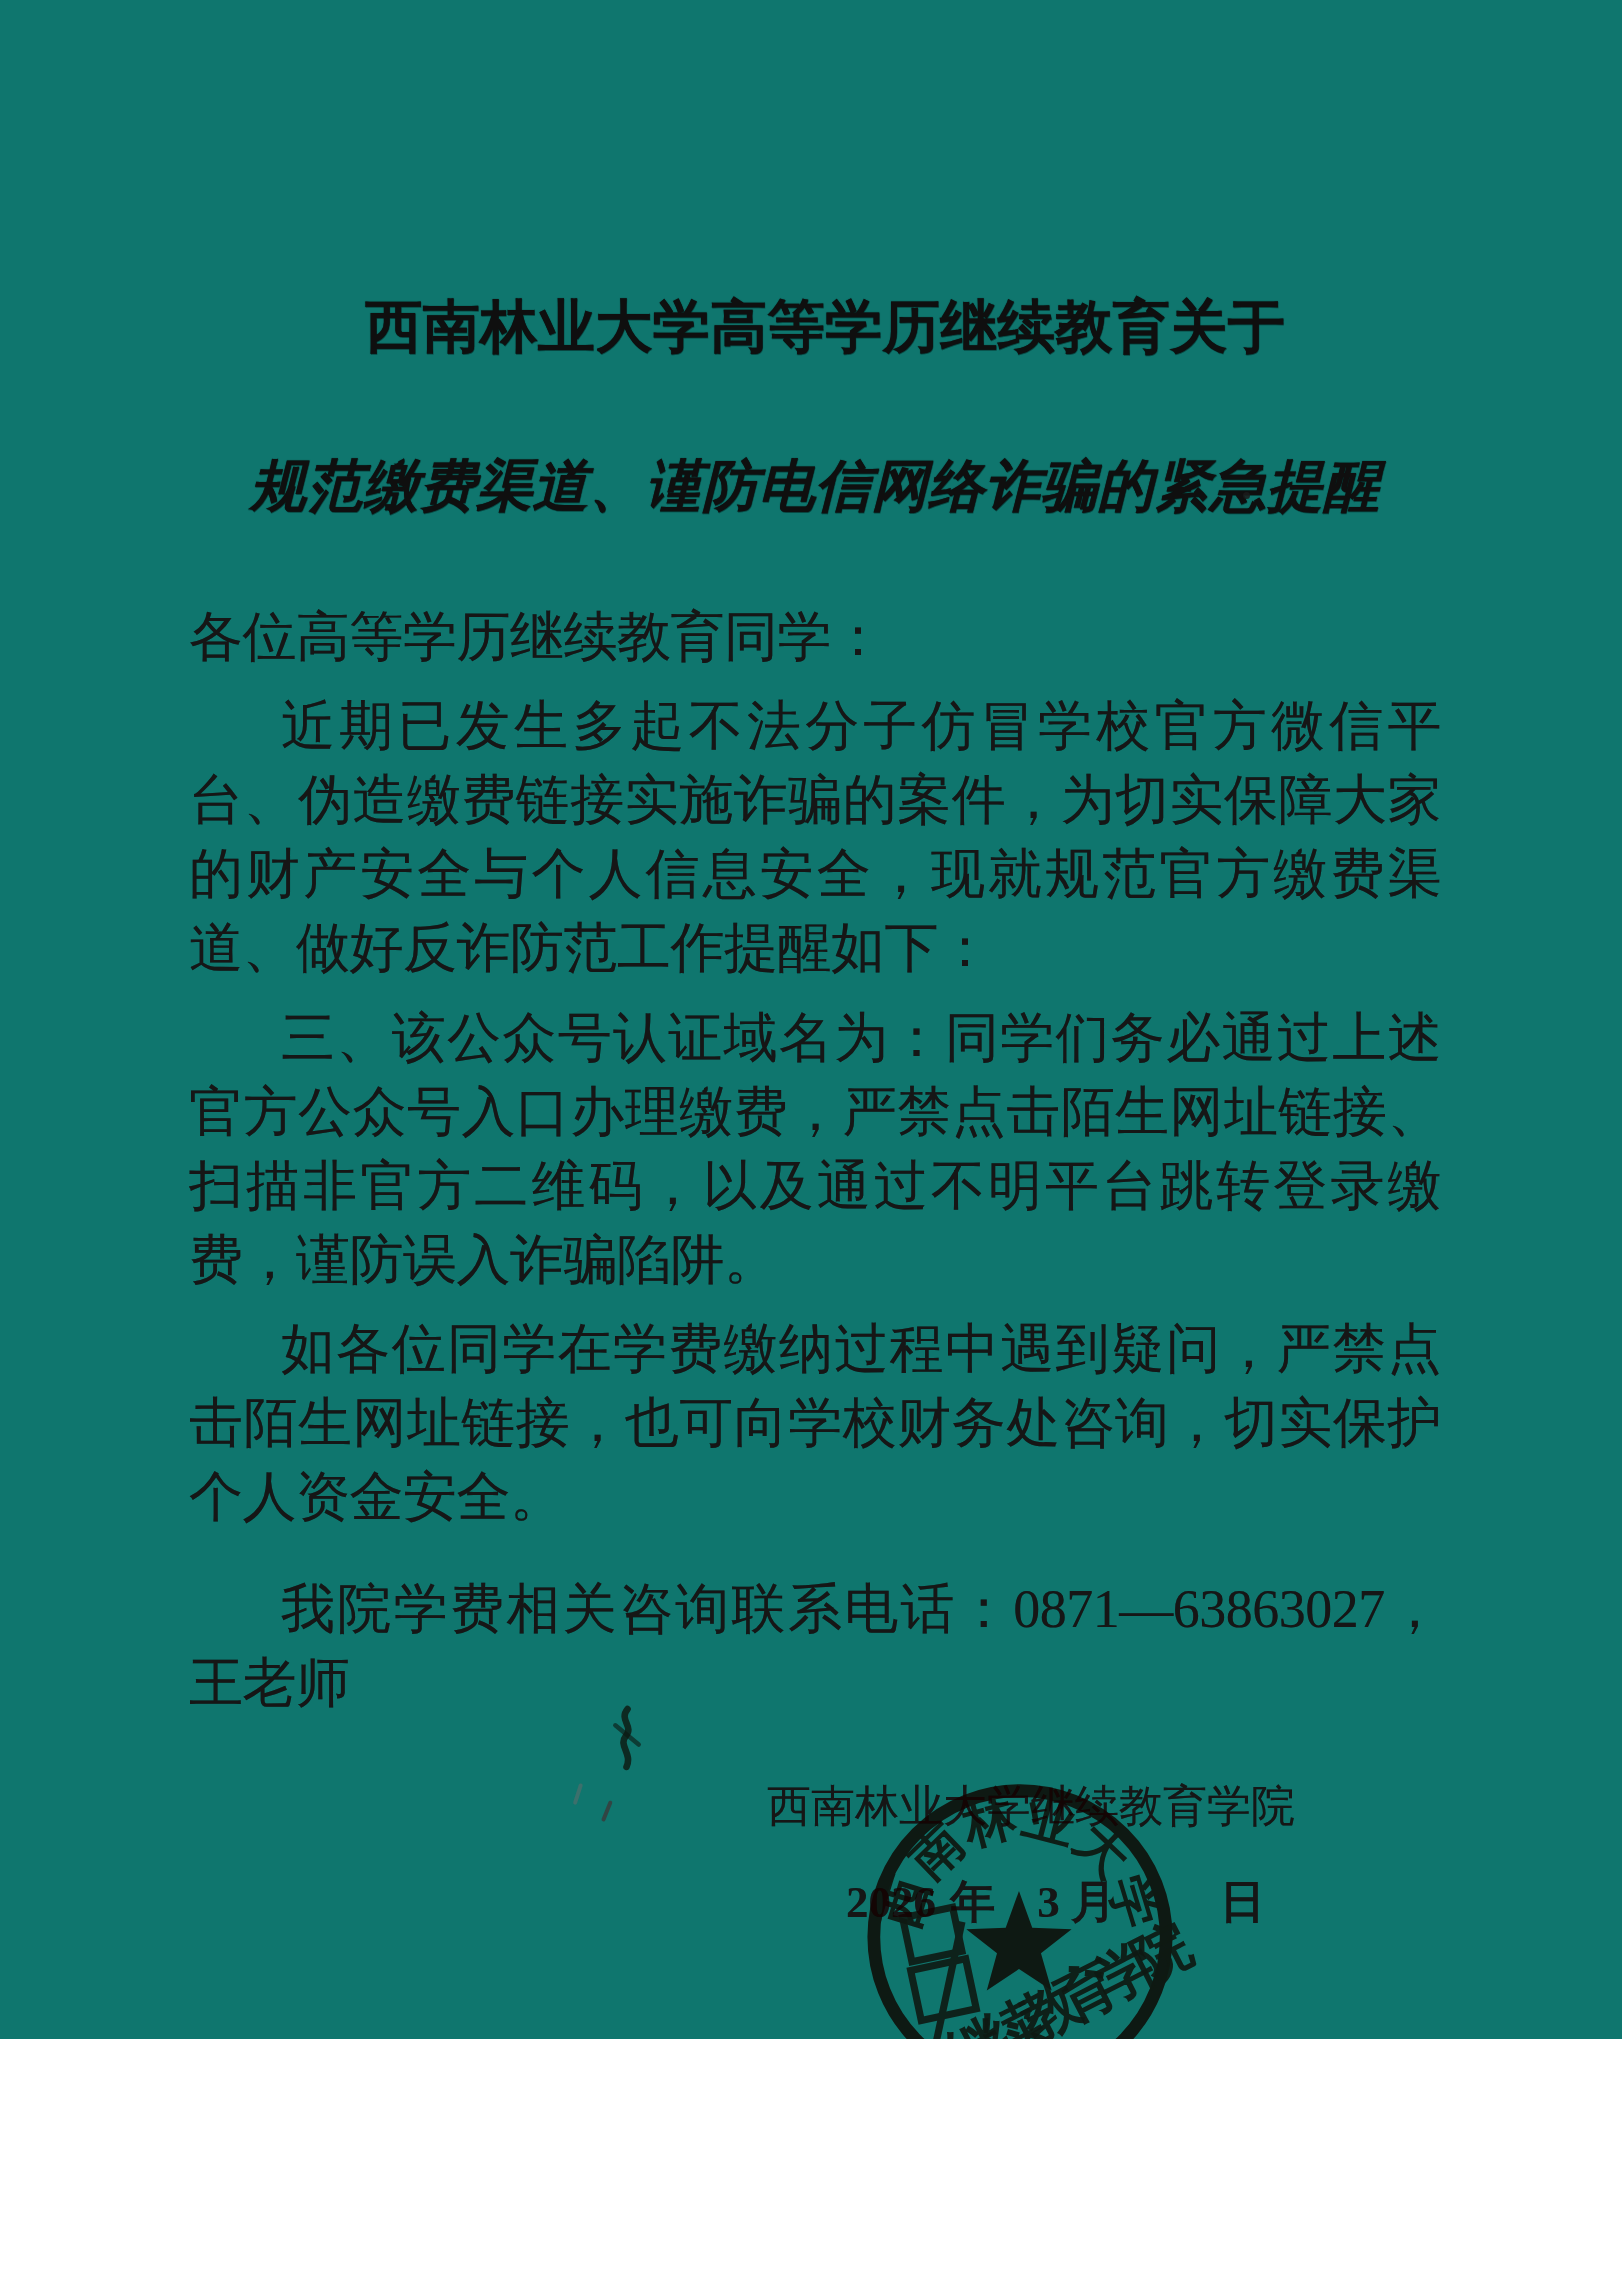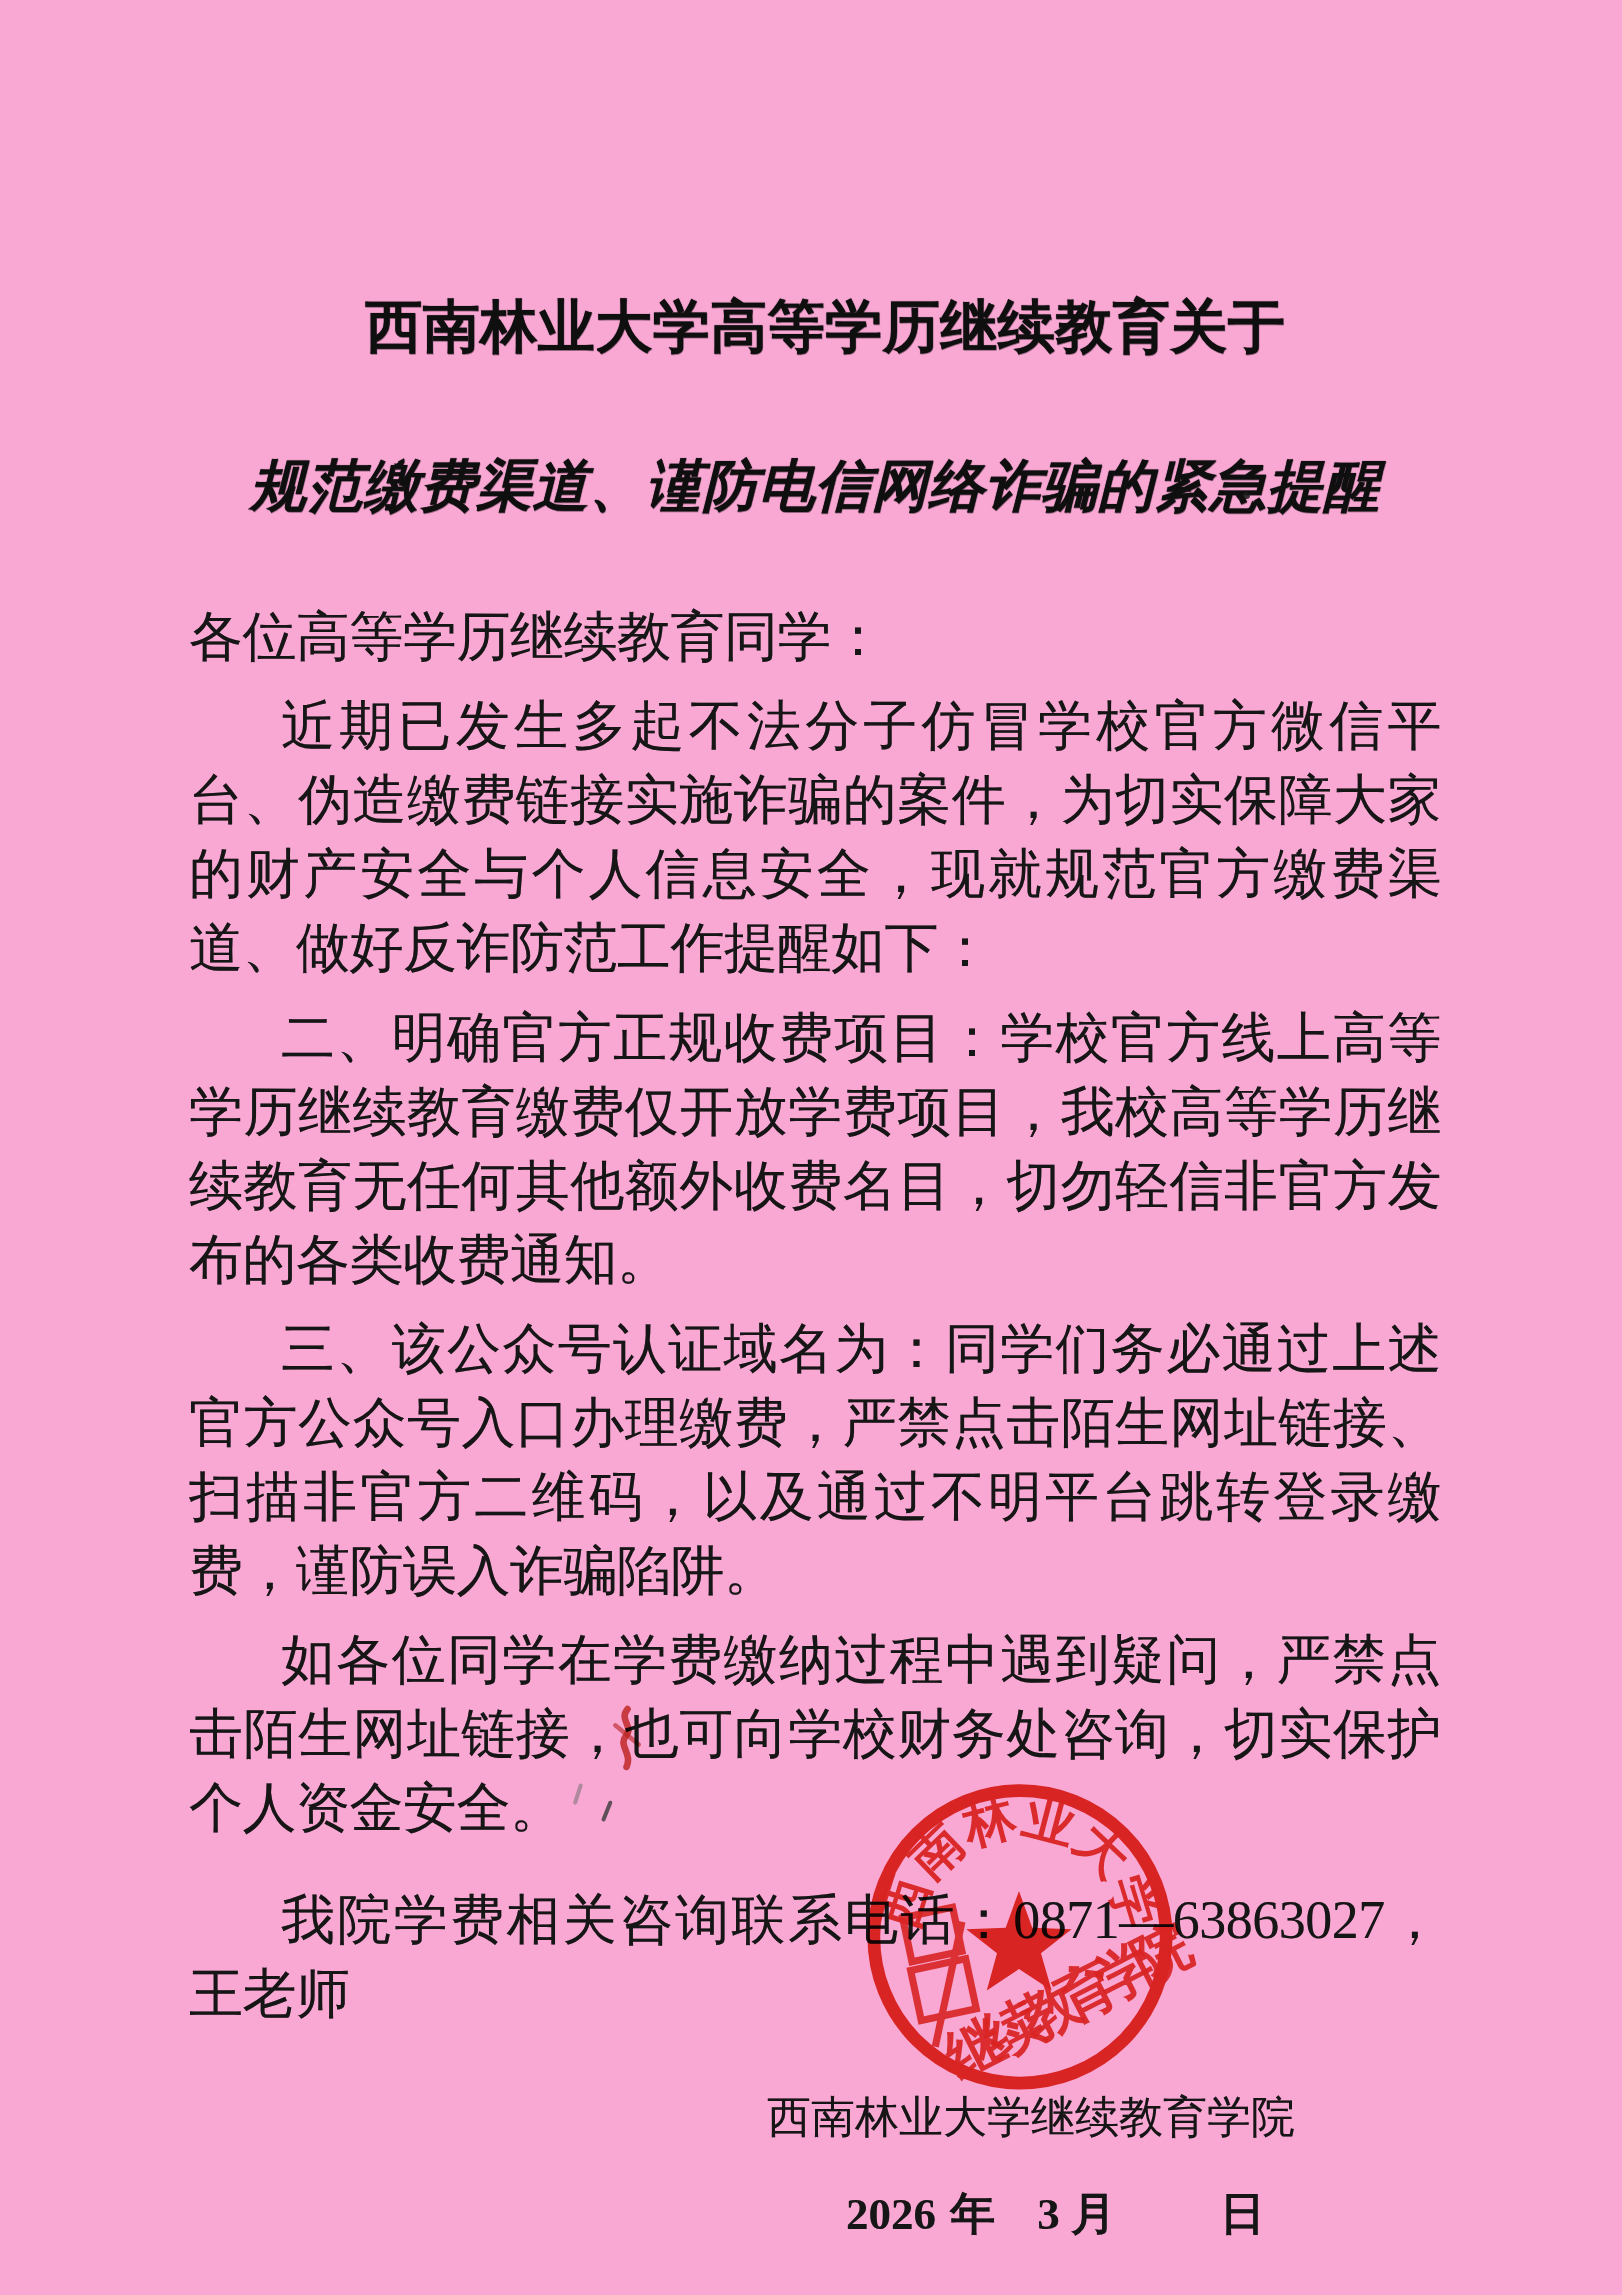--- a/index.html
+++ b/index.html
@@ -1,19 +1,19 @@
 <!DOCTYPE html>
 <html style="font-size:8.2px"><head>
 <meta charset="utf-8">
 <style>
   html,body{margin:0;padding:0;}
   .page{
     position:relative;
-    width:1622px;height:2295px;
-    background:#f9a8d4;
+    width:1622px;height:2039px;
+    background:#0f766e;
     overflow:hidden;
     font-family:"Liberation Serif", serif;
     color:#161616;
   }
   .content{
     position:absolute;left:189px;top:0;width:1252px;
   }
   .doc-title{
     text-align:center;
     font-weight:900;
@@ -83,21 +83,20 @@
 
     <div class="doc-title title-1">西南林业大学高等学历继续教育关于</div>
 
     <div class="doc-title title-2">规范缴费渠道、谨防电信网络诈骗的紧急提醒</div>
 
     <div class="body-text salutation">各位高等学历继续教育同学：</div>
 
     <p class="body-text para">近期已发生多起不法分子仿冒学校官方微信平台、伪造缴费链接实施诈骗的案件，为切实保障大家的财产安全与个人信息安全，现就规范官方缴费渠道、做好反诈防范工作提醒如下：</p>
 
 
-    <p class="body-text para">二、明确官方正规收费项目：学校官方线上高等学历继续教育缴费仅开放学费项目，我校高等学历继续教育无任何其他额外收费名目，切勿轻信非官方发布的各类收费通知。</p>
 
     <p class="body-text para">三、该公众号认证域名为：同学们务必通过上述官方公众号入口办理缴费，严禁点击陌生网址链接、扫描非官方二维码，以及通过不明平台跳转登录缴费，谨防误入诈骗陷阱。</p>
 
     <p class="body-text para">如各位同学在学费缴纳过程中遇到疑问，严禁点击陌生网址链接，也可向学校财务处咨询，切实保护个人资金安全。</p>
 
     <div class="body-text contact">我院学费相关咨询联系电话：0871—63863027，王老师</div>
 
     <div class="sig-org">西南林业大学继续教育学院</div>
 
     <div class="date-line">

